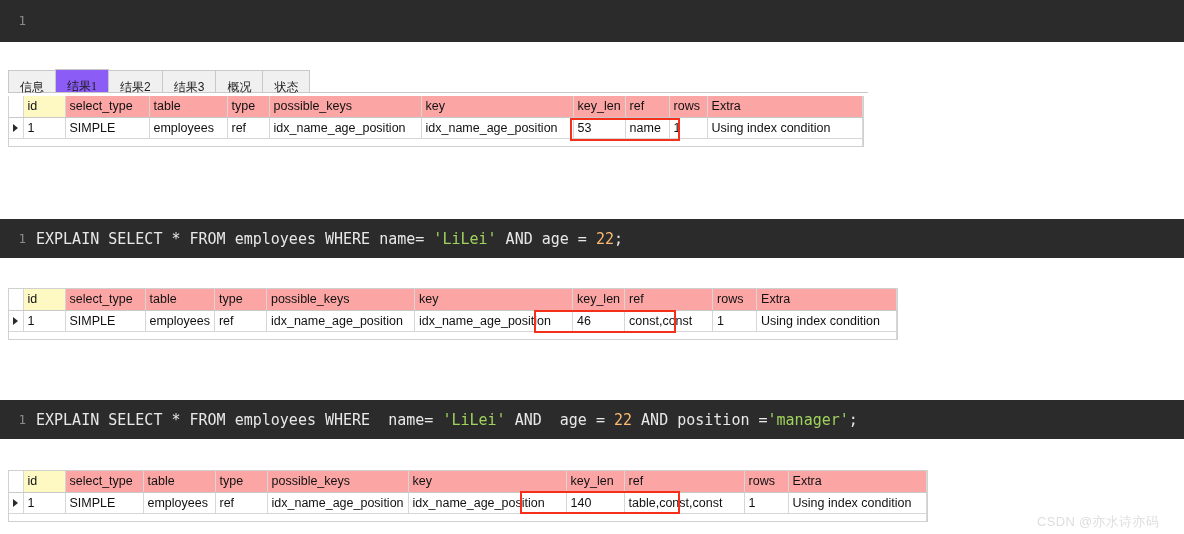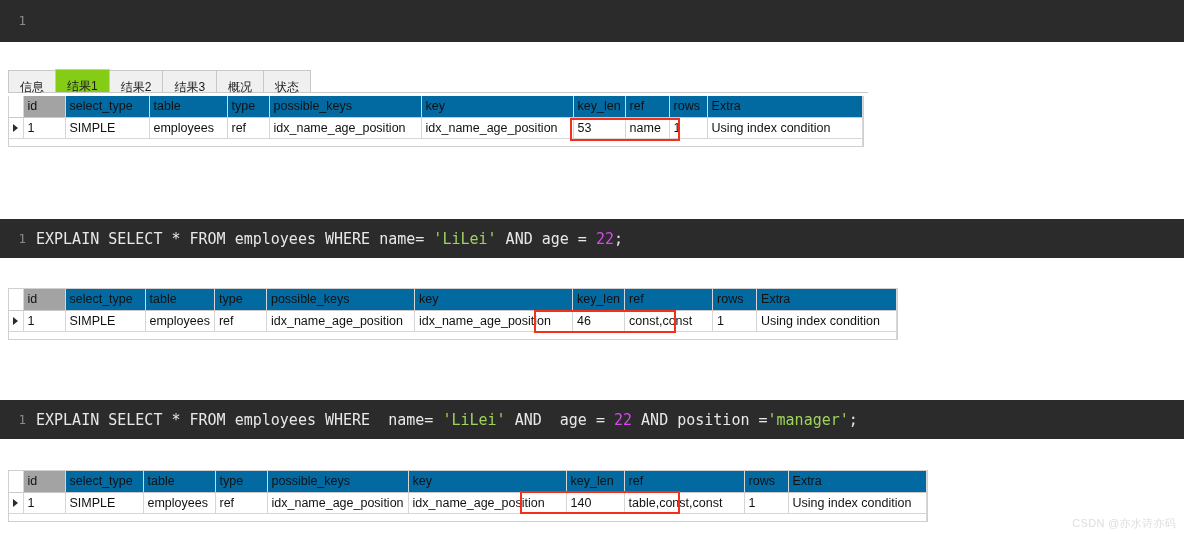--- a/index.html
+++ b/index.html
@@ -30,21 +30,21 @@
     color: #8a8a8a;
     font-size: 12.5px;
     width: 36px;
     text-align: right;
     padding-right: 10px;
     flex: 0 0 auto;
     user-select: none;
   }
   .code-block .codetext { flex: 1 1 auto; }
   .tok-str { color: #9fd35c; }
-  .tok-num { color: #d946ef; text-align: right; }
+  .tok-num { color: #fdba74; text-align: right; }
 
   #code1 { top: 0px;   height: 42px; }
   #code2 { top: 219px; height: 39px; }
   #code3 { top: 400px; height: 39px; }
 
   
   .tabstrip {
     position: absolute;
     left: 8px;
     top: 70px;
@@ -60,24 +60,25 @@
     padding: 8px 11px 3px 11px;
     height: 22px;
     line-height: 16px;
     background: #f0f0f0;
     border: 1px solid #c8c8c8;
     border-bottom: none;
     margin-right: -1px;
     white-space: nowrap;
   }
   .tab.active {
-    background: #84cc16;
+    background: #8b5cf6;
     height: 23px;
     position: relative;
     z-index: 2;
+    font-family: Liberation Serif, serif;
   }
 
   
   .grid {
     position: absolute;
     left: 8px;
     border: 1px solid #d0d0d0;
     border-top: none;
     background: #fff;
     font-size: 12.5px;
@@ -87,22 +88,22 @@
   .grid th, .grid td {
     border-right: 1px solid #d6d6d6;
     border-bottom: 1px solid #d6d6d6;
     text-align: left;
     font-weight: normal;
     padding: 1px 4px;
     height: 21px;
     overflow: hidden;
     white-space: nowrap;
   }
-  .grid th { background: #0369a1; color: #111; border-bottom: 1px solid #c9c9c9; }
-  .grid th.idcol { background: #a3a3a3; margin-left: 31px; }
+  .grid th { background: #fca5a5; color: #111; border-bottom: 1px solid #c9c9c9; }
+  .grid th.idcol { background: #fef9c3; margin-left: 31px; }
   .grid td.idcol { background: #ffffff; }
   .grid td.marker {
     border-right: 1px solid #d6d6d6;
     background: #ffffff;
     text-align: center;
     color: #333;
     padding: 0;
   }
   .grid th.marker { background: #ffffff; }
   .arrow {
@@ -123,23 +124,23 @@
     pointer-events: none;
     z-index: 5;
   }
 
   #grid1 { top: 96px; }
   #grid2 { top: 288px; }
   #grid3 { top: 470px; }
 
   .watermark {
     position: absolute;
-    right: 8px;
+    right: 25px;
     bottom: 3px;
-    font-size: 11px;
+    font-size: 13px;
     color: #dedede;
     letter-spacing: 0.3px;
     white-space: nowrap;
   }
 </style>
 </head>
 <body>
 
 <div class="page">
 

